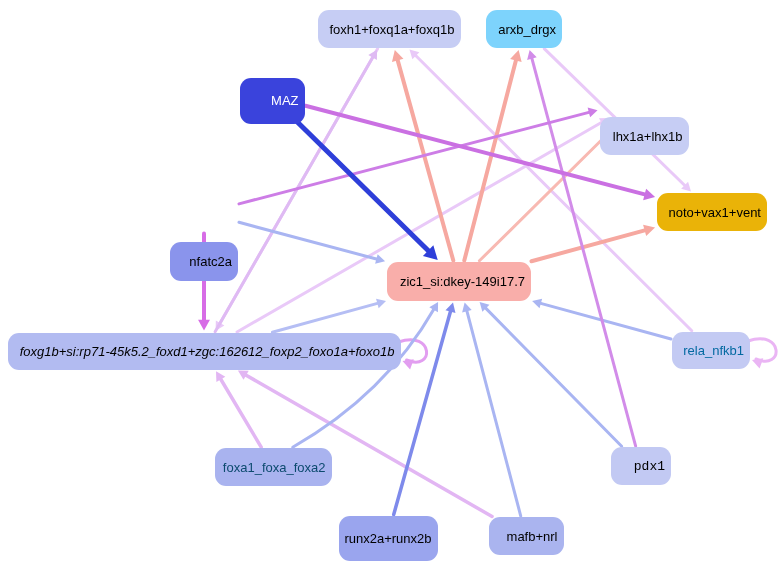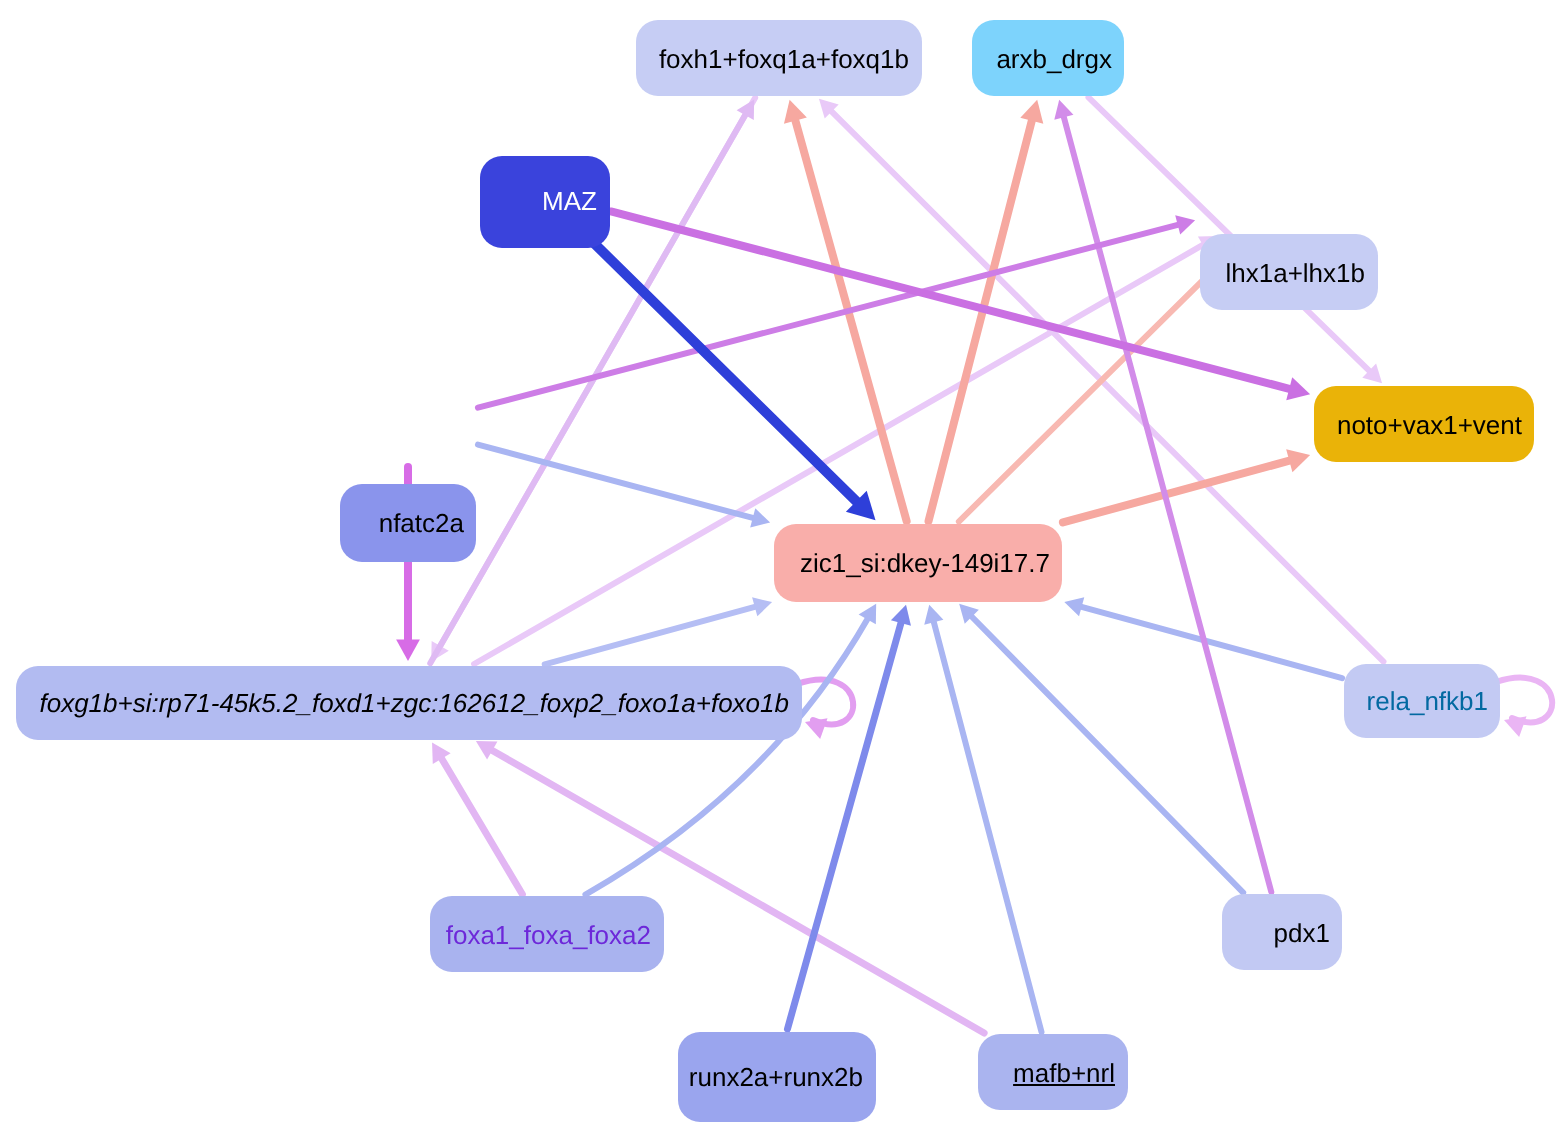--- a/index.html
+++ b/index.html
@@ -144,26 +144,26 @@
       </div>
       <div class="node" style="left: 387px; top: 261.5px; width: 144px; height: 39px; background: rgb(249, 174, 170); color: rgb(0, 0, 0);">
         <span>zic1_si:dkey-149i17.7</span>
       </div>
       <div class="node" style="left: 7.5px; top: 332.5px; width: 393px; height: 37px; background: rgb(178, 187, 241); color: rgb(0, 0, 0); font-style: italic;">
         <span>foxg1b+si:rp71-45k5.2_foxd1+zgc:162612_foxp2_foxo1a+foxo1b</span>
       </div>
       <div class="node" style="left: 672px; top: 331.5px; width: 78px; height: 37px; background: rgb(195, 202, 243); color: #0369a1;">
         <span>rela_nfkb1</span>
       </div>
-      <div class="node" style="left: 214.5px; top: 448px; width: 117px; height: 38px; background: rgb(169, 179, 239); color: #6d28d9;">
+      <div class="node" style="left: 214.5px; top: 448px; width: 117px; height: 38px; background: rgb(169, 179, 239); color: #0c4a6e;">
         <span>foxa1_foxa_foxa2</span>
       </div>
-      <div class="node" style="left: 611px; top: 447px; width: 60px; height: 38px; background: rgb(194, 201, 243); color: rgb(0, 0, 0);">
+      <div class="node" style="left: 611px; top: 447px; width: 60px; height: 38px; background: rgb(194, 201, 243); color: rgb(0, 0, 0); font-family: Liberation Mono, monospace;">
         <span>pdx1</span>
       </div>
       <div class="node" style="left: 338.5px; top: 515.5px; width: 99px; height: 45px; background: rgb(154, 165, 238); color: rgb(0, 0, 0);">
         <span>runx2a+runx2b</span>
       </div>
-      <div class="node" style="left: 488.5px; top: 517px; width: 75px; height: 38px; background: rgb(170, 180, 239); color: rgb(0, 0, 0); text-decoration: underline;">
+      <div class="node" style="left: 488.5px; top: 517px; width: 75px; height: 38px; background: rgb(170, 180, 239); color: rgb(0, 0, 0);">
         <span>mafb+nrl</span>
       </div>
     </div>
 </div>
 
 </body></html>

